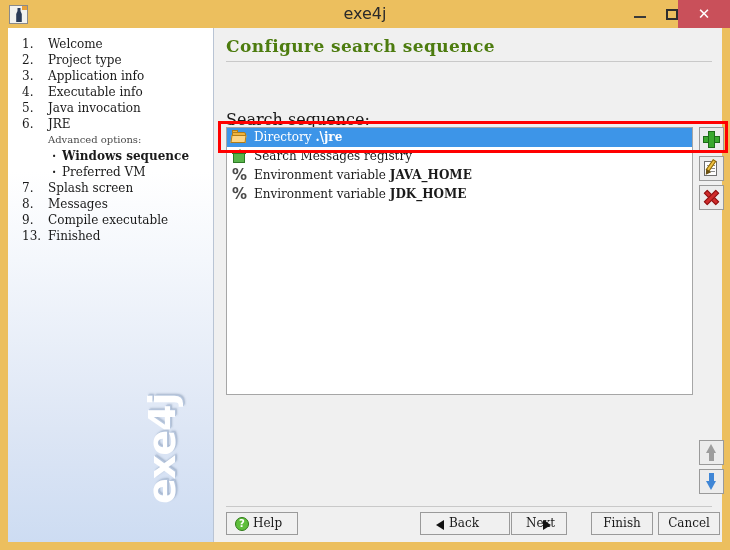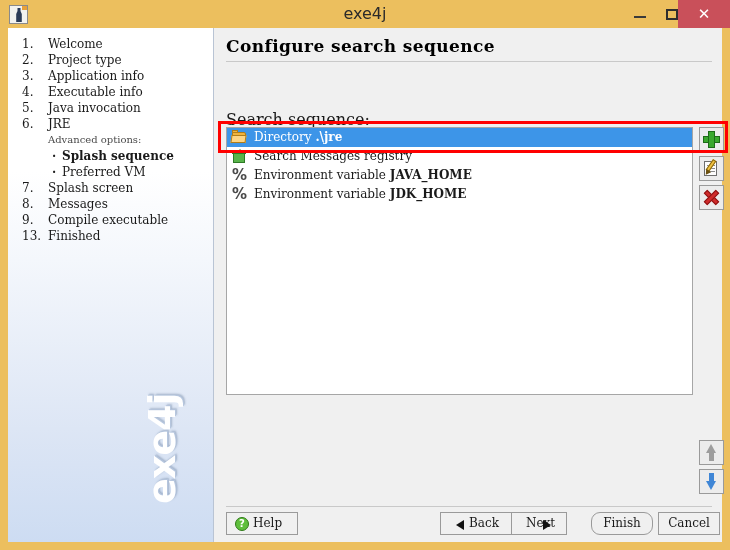--- a/index.html
+++ b/index.html
@@ -184,21 +184,21 @@
     left: 206px; top: 0;
     width: 508px; height: 514px;
     background: #f0f0f0;
     box-sizing: border-box;
   }
   .page-title {
     position: absolute;
     left: 12px; top: 8px;
     font-size: 17px;
     font-weight: bold;
-    color: #000000;
+    color: #4d7c0f;
     letter-spacing: 0.4px;
   }
   .title-rule {
     position: absolute;
     left: 12px; top: 33px;
     width: 486px; height: 1px;
     background: #c9c9c9;
   }
   .intro {
     position: absolute;
@@ -420,23 +420,23 @@
     border: 1px solid #9a9a9a;
     box-sizing: border-box;
     font-size: 12px;
     color: #1a1a1a;
     line-height: 21px;
     text-align: center;
     font-family: "DejaVu Serif", "Liberation Serif", serif;
     cursor: default;
   }
   .b-help   { left: 12px;  width: 72px; }
-  .b-back   { left: 226px; width: 90px; padding-left: 40px; }
+  .b-back   { left: 206px; width: 90px; padding-left: 40px; }
   .b-next   { left: 297px; width: 56px; }
-  .b-finish { left: 377px; width: 62px; border-radius: 9px; }
+  .b-finish { left: 377px; width: 62px; }
   .b-cancel { left: 444px; width: 62px; }
 
   .help-ico {
     position: absolute;
     left: 8px; top: 4px;
     width: 14px; height: 14px;
     border-radius: 50%;
     background: #5fbf3c;
     border: 1px solid #2f7a18;
     box-sizing: border-box;
@@ -518,21 +518,21 @@
           <span class="nav-label">Java invocation</span>
         </div>
         <div class="nav-item">
           <span class="nav-num">6.</span>
           <span class="nav-label">JRE</span>
         </div>
 
         <div class="nav-sub-head">Advanced options:</div>
 
         <div class="nav-bullet active">
-          <span>Splash sequence</span>
+          <span>Windows sequence</span>
         </div>
         <div class="nav-bullet">
           <span>Preferred VM</span>
         </div>
 
         <div class="nav-item">
           <span class="nav-num">7.</span>
           <span class="nav-label">Splash screen</span>
         </div>
         <div class="nav-item">

